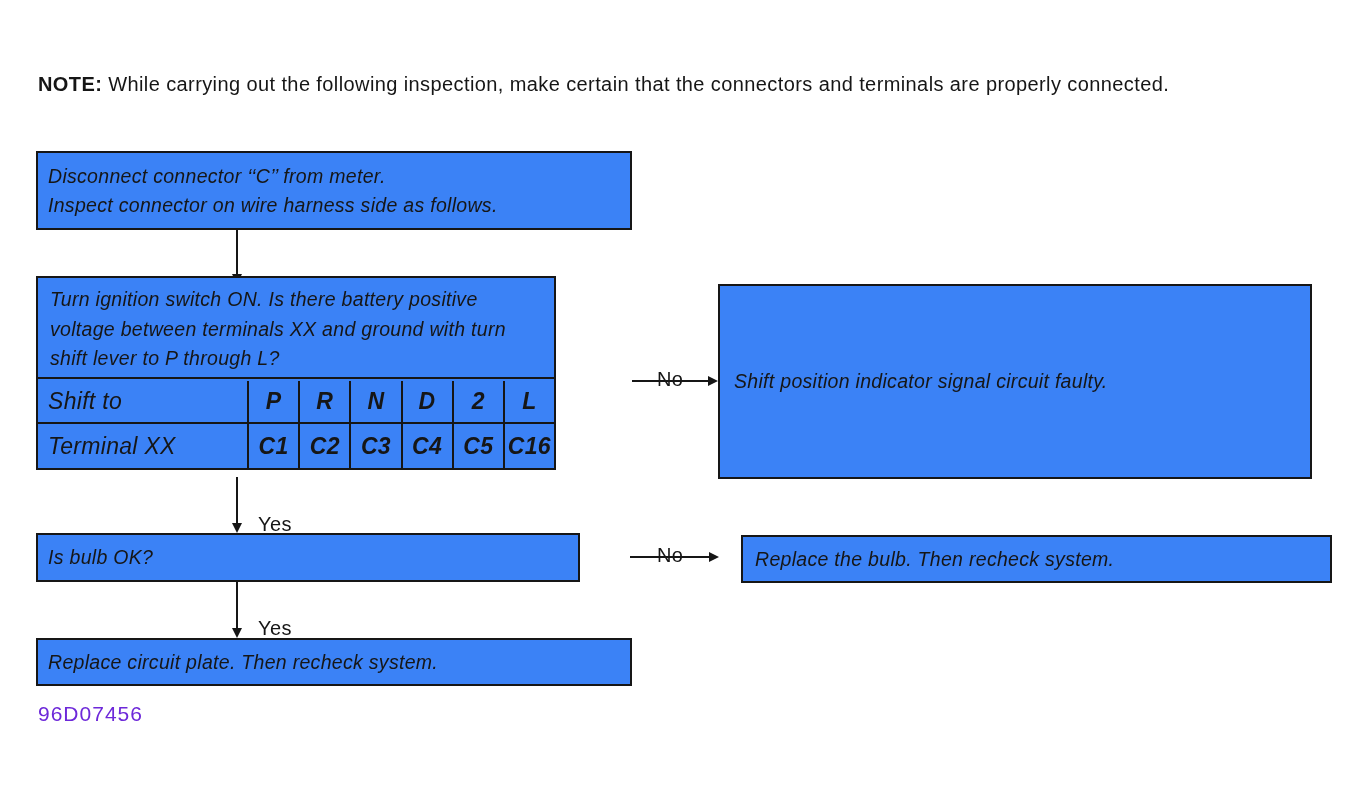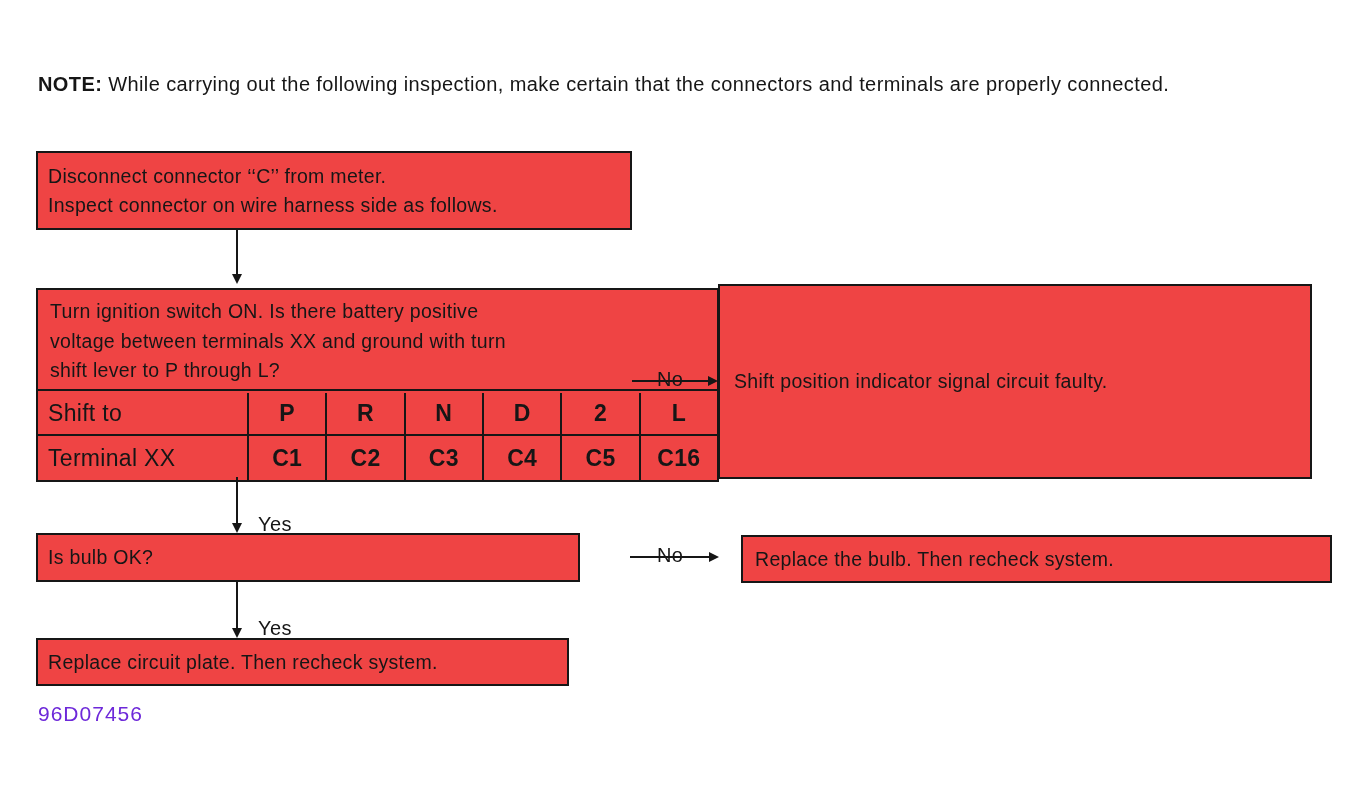--- a/index.html
+++ b/index.html
@@ -6,22 +6,22 @@
   .page {
     position:relative; width:1349px; height:800px; background:#ffffff;
     font-family:"Liberation Sans", sans-serif; color:#161616; overflow:hidden;padding-left:44px;
   }
   .note {
     position:absolute; left:38px; top:70px; width:1268px;
     font-size:20px; line-height:29px; letter-spacing:0.4px;
   }
   .note b { font-weight:bold; }
   .box {
-    position:absolute; border:2px solid #161616; box-sizing:border-box; background:#ef4444;
-    font-size:19.5px; letter-spacing:0.3px;
+    position:absolute; border:2px solid #161616; box-sizing:border-box; background:#3b82f6;
+    font-size:19.5px; letter-spacing:0.3px;font-style:italic;
   }
   .pad-lines { padding:9px 12px 0 10px; line-height:29px; }
   .flex-c { display:flex; align-items:center; }
   
   .qtext { position:absolute; left:0; right:0; top:0; height:101px;
            padding:7px 12px 0 12px; line-height:29.5px; box-sizing:border-box;
            border-bottom:2px solid #161616; }
   .ttable { position:absolute; left:0; right:0; top:103px; bottom:0;
             display:grid; grid-template-columns:209px repeat(6, 1fr);
             grid-template-rows:41px 1fr; }
@@ -54,21 +54,21 @@
   </div>
 
   <div class="box pad-lines" style="left:36px; top:151px; width:596px; height:79px;">
     <div>Disconnect connector ‘‘C’’ from meter.</div>
     <div>Inspect connector on wire harness side as follows.</div>
   </div>
 
   <div class="vline" style="left:236px; top:230px; height:46px;"></div>
   <div class="ah-down" style="left:232px; top:274px;"></div>
 
-  <div class="box" style="left:36px; top:288px; width:683px; height:194px;">
+  <div class="box" style="left:36px; top:276px; width:520px; height:194px;">
     <div class="qtext">
       <div>Turn ignition switch ON. Is there battery positive</div>
       <div>voltage between terminals XX and ground with turn</div>
       <div>shift lever to P through L?</div>
     </div>
     <div class="ttable">
       <div class="tcell lab">Shift to</div>
       <div class="tcell">P</div>
       <div class="tcell">R</div>
       <div class="tcell">N</div>
@@ -106,19 +106,19 @@
   <div class="ah-right" style="left:709px; top:552px;"></div>
 
   <div class="box flex-c" style="left:741px; top:535px; width:591px; height:48px; padding-left:12px;">
     <span>Replace the bulb. Then recheck system.</span>
   </div>
 
   <div class="branch-label" style="left:258px; top:594px;">Yes</div>
   <div class="vline" style="left:236px; top:581px; height:48px;"></div>
   <div class="ah-down" style="left:232px; top:628px;"></div>
 
-  <div class="box flex-c" style="left:36px; top:638px; width:533px; height:48px; padding-left:10px;">
+  <div class="box flex-c" style="left:36px; top:638px; width:596px; height:48px; padding-left:10px;">
     <span>Replace circuit plate. Then recheck system.</span>
   </div>
 
   <div class="doc-code">96D07456</div>
 
 </div>
 
 </body></html>

